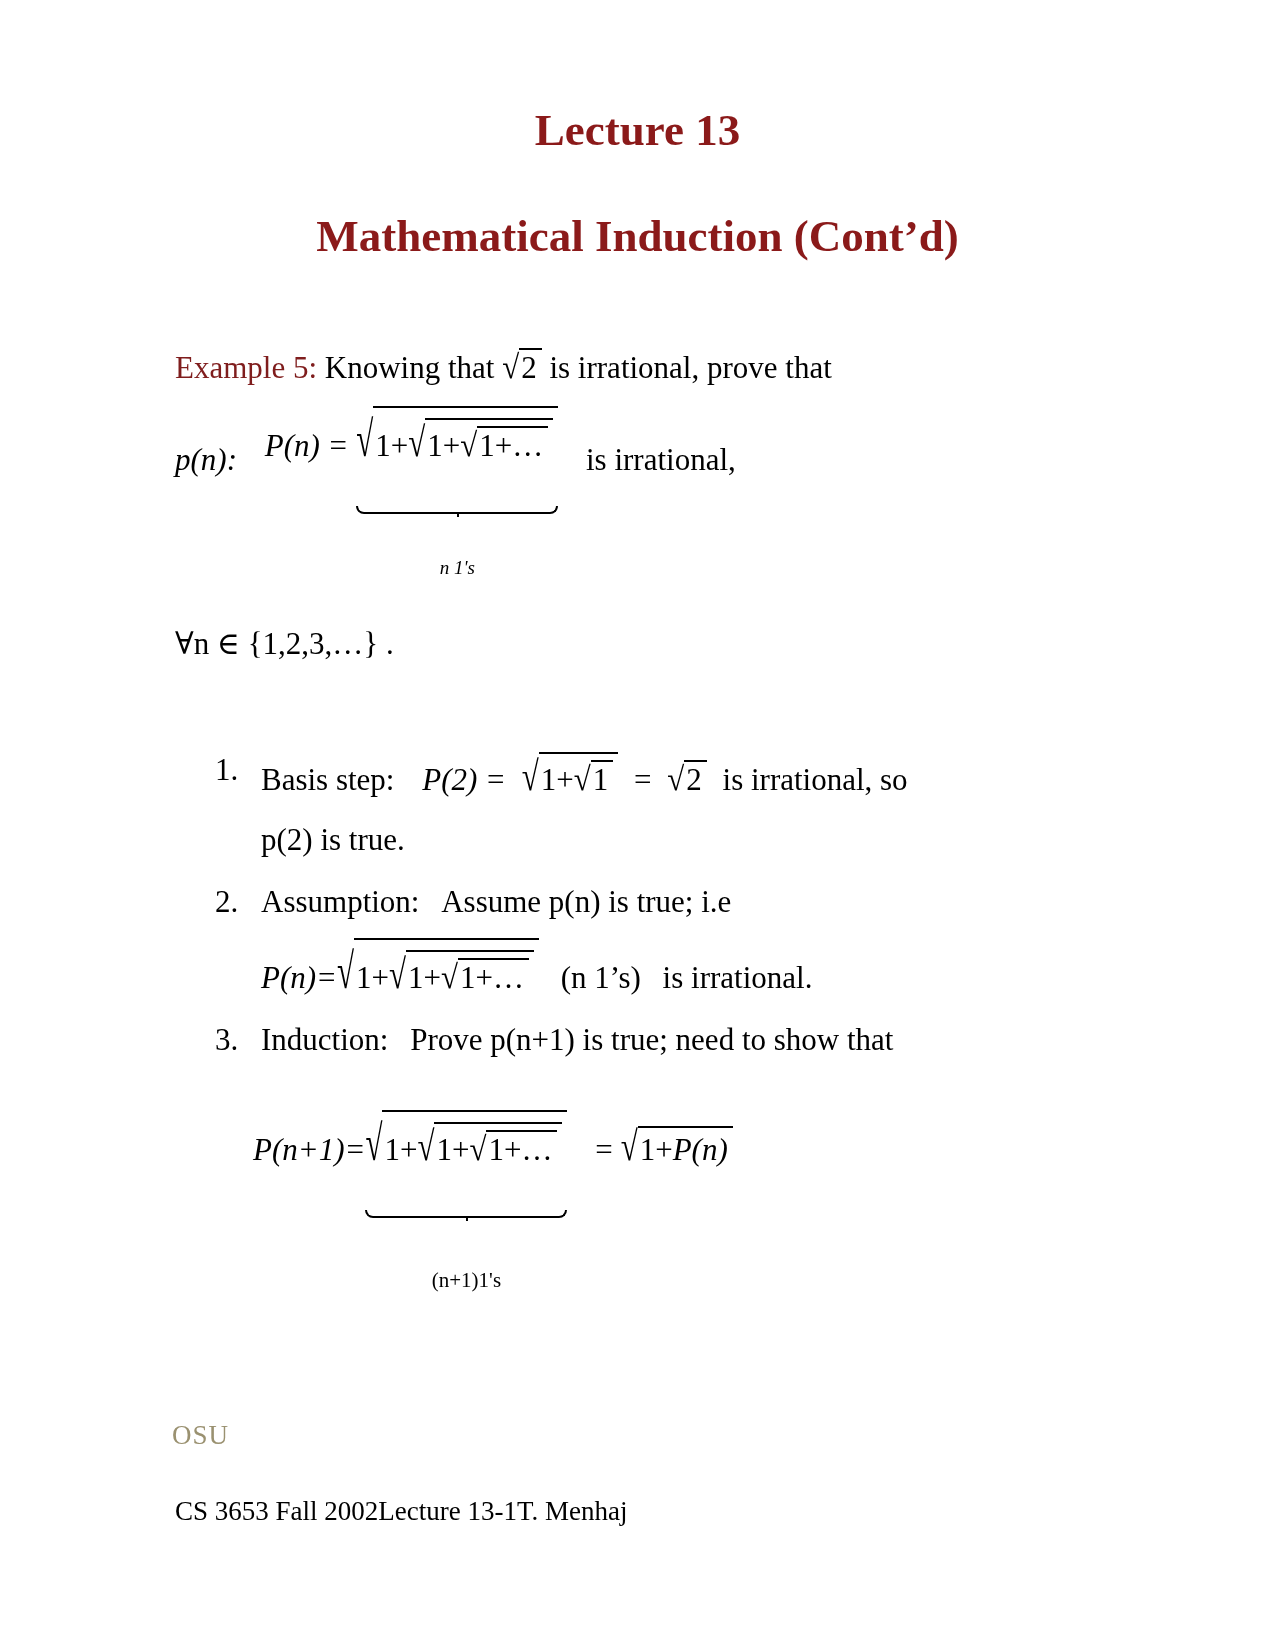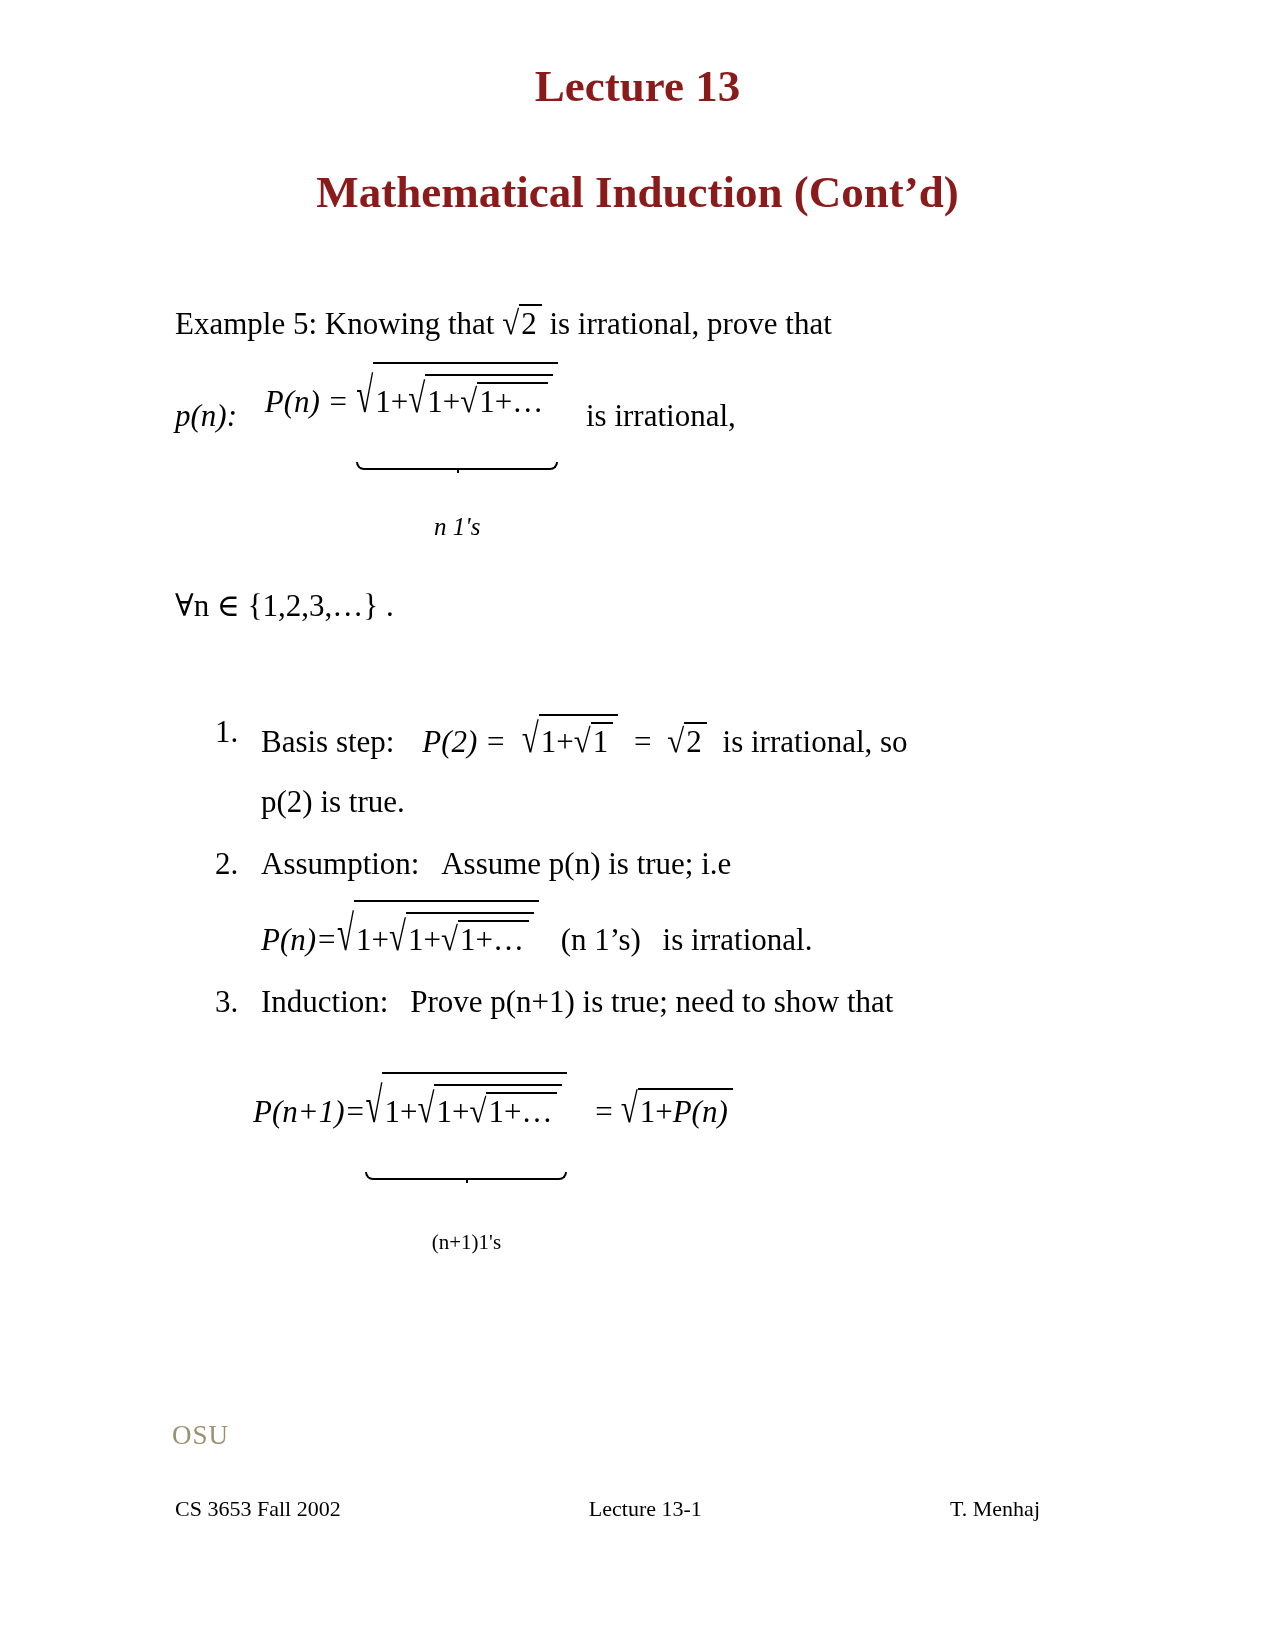--- a/index.html
+++ b/index.html
@@ -2,27 +2,27 @@
 <html><head>
 <meta charset="utf-8">
 <style>
   html, body { margin: 0; padding: 0; }
   body {
     width: 1275px; height: 1650px; background: #ffffff; color: #000;
     font-family: "Liberation Serif", "DejaVu Serif", serif;
   }
   .page { position: relative; width: 1275px; height: 1650px; overflow: hidden; }
 
-  .titles { text-align: center; padding-top: 60px; font-family: Liberation Serif, serif; }
+  .titles { text-align: center; padding-top: 104px; font-family: Liberation Serif, serif; }
   .title, .subtitle { font-weight: 700; font-size: 45px; color: #8b1a1a; }
   .subtitle { margin-top: 54px; }
 
   .content { margin-left: 175px; margin-right: 225px; font-size: 31px; }
   .example-line { margin-top: 86px; }
-  .blue { color: #000000; }
+  .blue { color: #7f1d1d; }
   .it { font-style: italic; }
 
   
   .sqrt { white-space: nowrap; }
   .rad { display: inline-block; transform-origin: 50% 85%; line-height: 1; }
   .l1 { transform: scaleY(1.08); }
   .l2 { transform: scaleY(1.34); }
   .l3 { transform: scaleY(1.62); }
   .vin { display: inline-block; border-top: 2px solid #000; line-height: 1.05; padding: 2px 5px 0 2px; }
   .v2 { padding-top: 6px; }
@@ -33,21 +33,21 @@
   .ubbrace { align-self: stretch; position: relative; height: 11px; margin-top: 3px; }
   .ubbrace::before {
     content: ""; position: absolute; left: 0; right: 0; top: 0; height: 6px;
     border-bottom: 2px solid #000; border-left: 2px solid #000; border-right: 2px solid #000;
     border-bottom-left-radius: 8px; border-bottom-right-radius: 8px;
   }
   .ubbrace::after {
     content: ""; position: absolute; left: 50%; top: 6px; height: 5px; width: 0;
     border-left: 2px solid #000;
   }
-  .ublabel { font-size: 25px; font-style: italic; margin-top: 1px; }
+  .ublabel { font-size: 19px; font-style: italic; margin-top: 1px; }
   .ublabel2 { font-size: 21px; margin-top: 8px; }
 
   .raise { position: relative; top: -14px; }
   .mathrow { margin-top: 34px; }
   .gap-l { margin-left: 20px; }
   .gap-m { margin-left: 14px; }
   .gap-s { margin-left: 8px; }
 
   .forall-row { margin-top: 32px; }
 
@@ -57,21 +57,21 @@
   .stepbody { flex: 1; }
   .stepline2 { margin-top: 24px; font-family: Liberation Serif, serif; }
   .stepmath { margin-top: 18px; }
 
   .final-row { margin-left: 78px; margin-top: 52px; }
   .note-row { margin-left: 78px; margin-top: 58px; }
 
   .logo { position: absolute; left: 172px; top: 1420px; font-size: 27px; color: #9a9170; letter-spacing: 1px; }
   .footer {
     position: absolute; left: 175px; right: 235px; top: 1496px;
-    display: flex; justify-content: space-between; font-size: 22px;
+    display: flex; justify-content: flex-start; font-size: 27px;
   }
 </style>
 </head>
 <body>
 
 <div class="page">
 
   <header class="titles">
     <div class="title">Lecture 13</div>
     <div class="subtitle">Mathematical Induction (Cont’d)</div>

